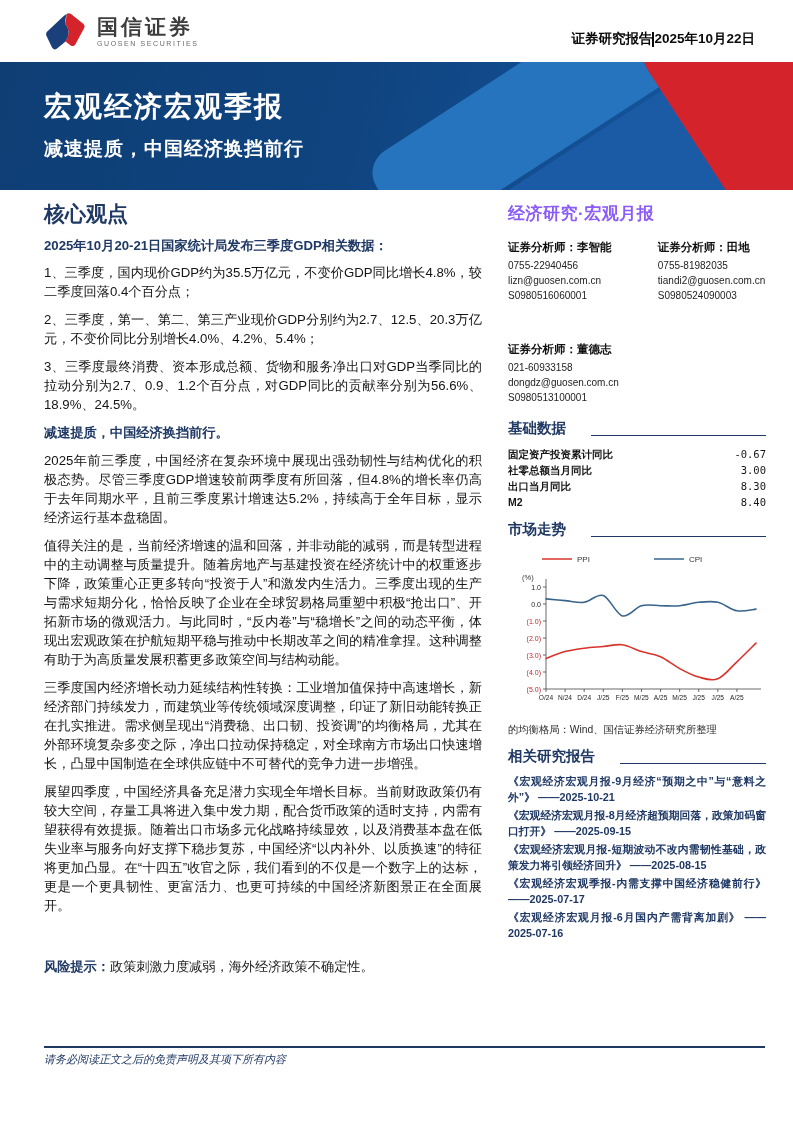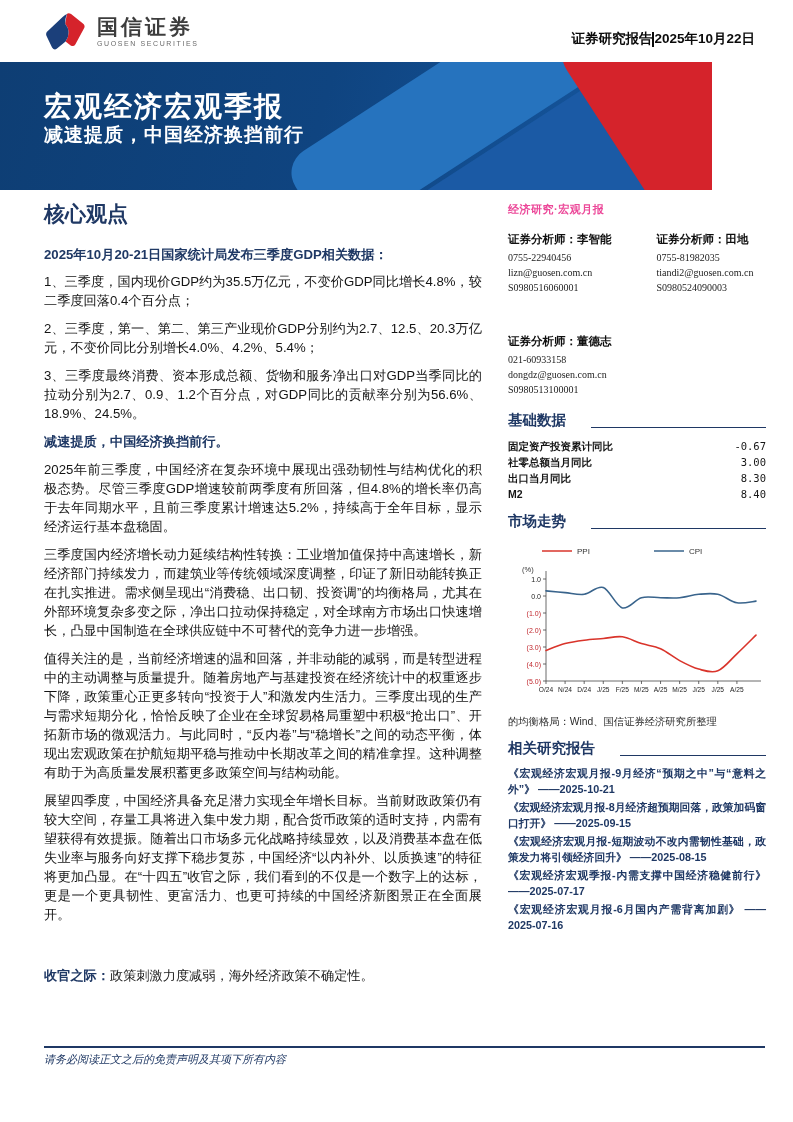--- a/index.html
+++ b/index.html
@@ -10,45 +10,45 @@
   .header{position:absolute;top:0;left:0;right:0;height:72px;background:#fff;}
   .logo-wrap{position:absolute;left:44px;top:11px;display:flex;align-items:center;gap:9px;}
   .logo-mark{width:44px;height:40px;}
   .brand-cn{font-size:21px;font-weight:bold;color:#3d3d3d;letter-spacing:3px;line-height:22px;}
   .brand-en{font-size:7px;color:#6a6a6a;letter-spacing:1.6px;margin-top:2px;}
   .header-right{position:absolute;right:38px;top:30px;display:flex;align-items:center;
                 font-size:13.5px;font-weight:bold;color:#0a0a0a;}
   .header-divider{width:2px;height:15px;background:#0a0a0a;}
 
   
-  .banner{position:absolute;top:62px;left:0;width:712px;height:128px;overflow:hidden;
+  .banner{position:absolute;top:62px;left:0;width:793px;height:128px;overflow:hidden;
           background:linear-gradient(105deg,#0e3e74 0%,#0f4480 45%,#175ba6 100%);}
   .banner .shape{position:absolute;}
   .shape-mid{right:-90px;top:70px;width:520px;height:170px;background:#1b5aa5;border-radius:34px;transform:rotate(-33deg);}
   .shape-light{right:55px;top:-8px;width:380px;height:96px;background:#2673be;border-radius:26px;transform:rotate(-33deg);}
   .shape-red{right:-35px;top:-75px;width:150px;height:215px;background:#d5232b;border-radius:30px;transform:rotate(-33deg);}
   .banner-title{position:absolute;left:44px;top:26px;color:#fff;font-size:28px;font-weight:bold;letter-spacing:2px;}
-  .banner-subtitle{position:absolute;left:44px;top:60px;color:#fff;font-size:19px;font-weight:bold;letter-spacing:1px;}
+  .banner-subtitle{position:absolute;left:44px;top:74px;color:#fff;font-size:19px;font-weight:bold;letter-spacing:1px;}
 
   
   .content{position:absolute;top:200px;left:44px;width:722px;display:flex;gap:26px;}
   .left-col{width:438px;}
   .right-col{width:258px;}
 
-  .core-title{font-size:21px;font-weight:bold;color:#1f3864;margin:0 0 17px 0;}
+  .core-title{font-size:21px;font-weight:bold;color:#1f3864;margin:0 0 8px 0;}
   .lead{font-size:13.2px;font-weight:bold;color:#1f3864;margin:0 0 8px 0;line-height:19px;}
   .body-p{font-size:13.2px;line-height:19px;text-align:justify;margin:0 0 9px 0;color:#141414;}
   .subhead{font-size:13.2px;font-weight:bold;color:#1f3864;margin:4px 0 9px 0;line-height:19px;}
   .risk{margin-top:42px;font-size:13.2px;line-height:19px;}
   .risk-label{font-weight:bold;color:#1f3864;}
 
-  .category{font-size:11px;font-weight:bold;color:#ec4899;margin:2px 0 15px 0;letter-spacing:0.5px;}
+  .category{font-size:17px;font-weight:bold;color:#8b5cf6;margin:2px 0 15px 0;letter-spacing:0.5px;}
   .analysts{display:grid;grid-template-columns:1fr 1fr;column-gap:8px;row-gap:10px;margin-bottom:14px;gap:39px;}
   .a-name{font-size:11.5px;font-weight:bold;color:#0f0f0f;margin-bottom:3px;}
-  .a-line{font-size:10px;color:#222;line-height:15px;font-family:Liberation Serif, serif;}
+  .a-line{font-size:10px;color:#222;line-height:15px;font-family:Liberation Sans, sans-serif;}
 
   .sec-head{display:flex;align-items:flex-end;font-size:14.5px;font-weight:bold;color:#1f3864;margin:10px 0 8px 0;gap:18px;}
   .sec-head .rule{flex:1;border-bottom:1.6px solid #1f3864;margin-left:7px;margin-bottom:2px;}
 
   .data-table{margin:2px 0 6px 0;}
   .dt-row{display:flex;justify-content:space-between;font-size:10.5px;line-height:16px;}
   .dt-label{font-weight:bold;color:#161616;}
   .dt-value{font-family:"DejaVu Sans Mono","Liberation Mono",monospace;color:#161616;}
 
   .chart-box{width:258px;height:160px;margin-top:4px;}
@@ -95,25 +95,25 @@
   <div class="content">
 
     <div class="left-col">
       <h1 class="core-title">核心观点</h1>
       <p class="lead">2025年10月20-21日国家统计局发布三季度GDP相关数据：</p>
       <p class="body-p">1、三季度，国内现价GDP约为35.5万亿元，不变价GDP同比增长4.8%，较二季度回落0.4个百分点；</p>
       <p class="body-p">2、三季度，第一、第二、第三产业现价GDP分别约为2.7、12.5、20.3万亿元，不变价同比分别增长4.0%、4.2%、5.4%；</p>
       <p class="body-p">3、三季度最终消费、资本形成总额、货物和服务净出口对GDP当季同比的拉动分别为2.7、0.9、1.2个百分点，对GDP同比的贡献率分别为56.6%、18.9%、24.5%。</p>
       <p class="subhead">减速提质，中国经济换挡前行。</p>
       <p class="body-p">2025年前三季度，中国经济在复杂环境中展现出强劲韧性与结构优化的积极态势。尽管三季度GDP增速较前两季度有所回落，但4.8%的增长率仍高于去年同期水平，且前三季度累计增速达5.2%，持续高于全年目标，显示经济运行基本盘稳固。</p>
+      <p class="body-p">值得关注的是，当前经济增速的温和回落，并非动能的减弱，而是转型进程中的主动调整与质量提升。随着房地产与基建投资在经济统计中的权重逐步下降，政策重心正更多转向“投资于人”和激发内生活力。三季度出现的生产与需求短期分化，恰恰反映了企业在全球贸易格局重塑中积极“抢出口”、开拓新市场的微观活力。与此同时，“反内卷”与“稳增长”之间的动态平衡，体现出宏观政策在护航短期平稳与推动中长期改革之间的精准拿捏。这种调整有助于为高质量发展积蓄更多政策空间与结构动能。</p>
       <p class="body-p">三季度国内经济增长动力延续结构性转换：工业增加值保持中高速增长，新经济部门持续发力，而建筑业等传统领域深度调整，印证了新旧动能转换正在扎实推进。需求侧呈现出“消费稳、出口韧、投资调”的均衡格局，尤其在外部环境复杂多变之际，净出口拉动保持稳定，对全球南方市场出口快速增长，凸显中国制造在全球供应链中不可替代的竞争力进一步增强。</p>
-      <p class="body-p">值得关注的是，当前经济增速的温和回落，并非动能的减弱，而是转型进程中的主动调整与质量提升。随着房地产与基建投资在经济统计中的权重逐步下降，政策重心正更多转向“投资于人”和激发内生活力。三季度出现的生产与需求短期分化，恰恰反映了企业在全球贸易格局重塑中积极“抢出口”、开拓新市场的微观活力。与此同时，“反内卷”与“稳增长”之间的动态平衡，体现出宏观政策在护航短期平稳与推动中长期改革之间的精准拿捏。这种调整有助于为高质量发展积蓄更多政策空间与结构动能。</p>
       <p class="body-p">展望四季度，中国经济具备充足潜力实现全年增长目标。当前财政政策仍有较大空间，存量工具将进入集中发力期，配合货币政策的适时支持，内需有望获得有效提振。随着出口市场多元化战略持续显效，以及消费基本盘在低失业率与服务向好支撑下稳步复苏，中国经济“以内补外、以质换速”的特征将更加凸显。在“十四五”收官之际，我们看到的不仅是一个数字上的达标，更是一个更具韧性、更富活力、也更可持续的中国经济新图景正在全面展开。</p>
       <p class="risk">
-        <span class="risk-label">收官之际：</span><span>政策刺激力度减弱，海外经济政策不确定性。</span>
+        <span class="risk-label">风险提示：</span><span>政策刺激力度减弱，海外经济政策不确定性。</span>
       </p>
     </div>
 
     <div class="right-col">
       <div class="category">经济研究·宏观月报</div>
 
       <div class="analysts">
   <div class="analyst">
     <div class="a-name">证券分析师：李智能</div>
     <div class="a-line">0755-22940456</div>

